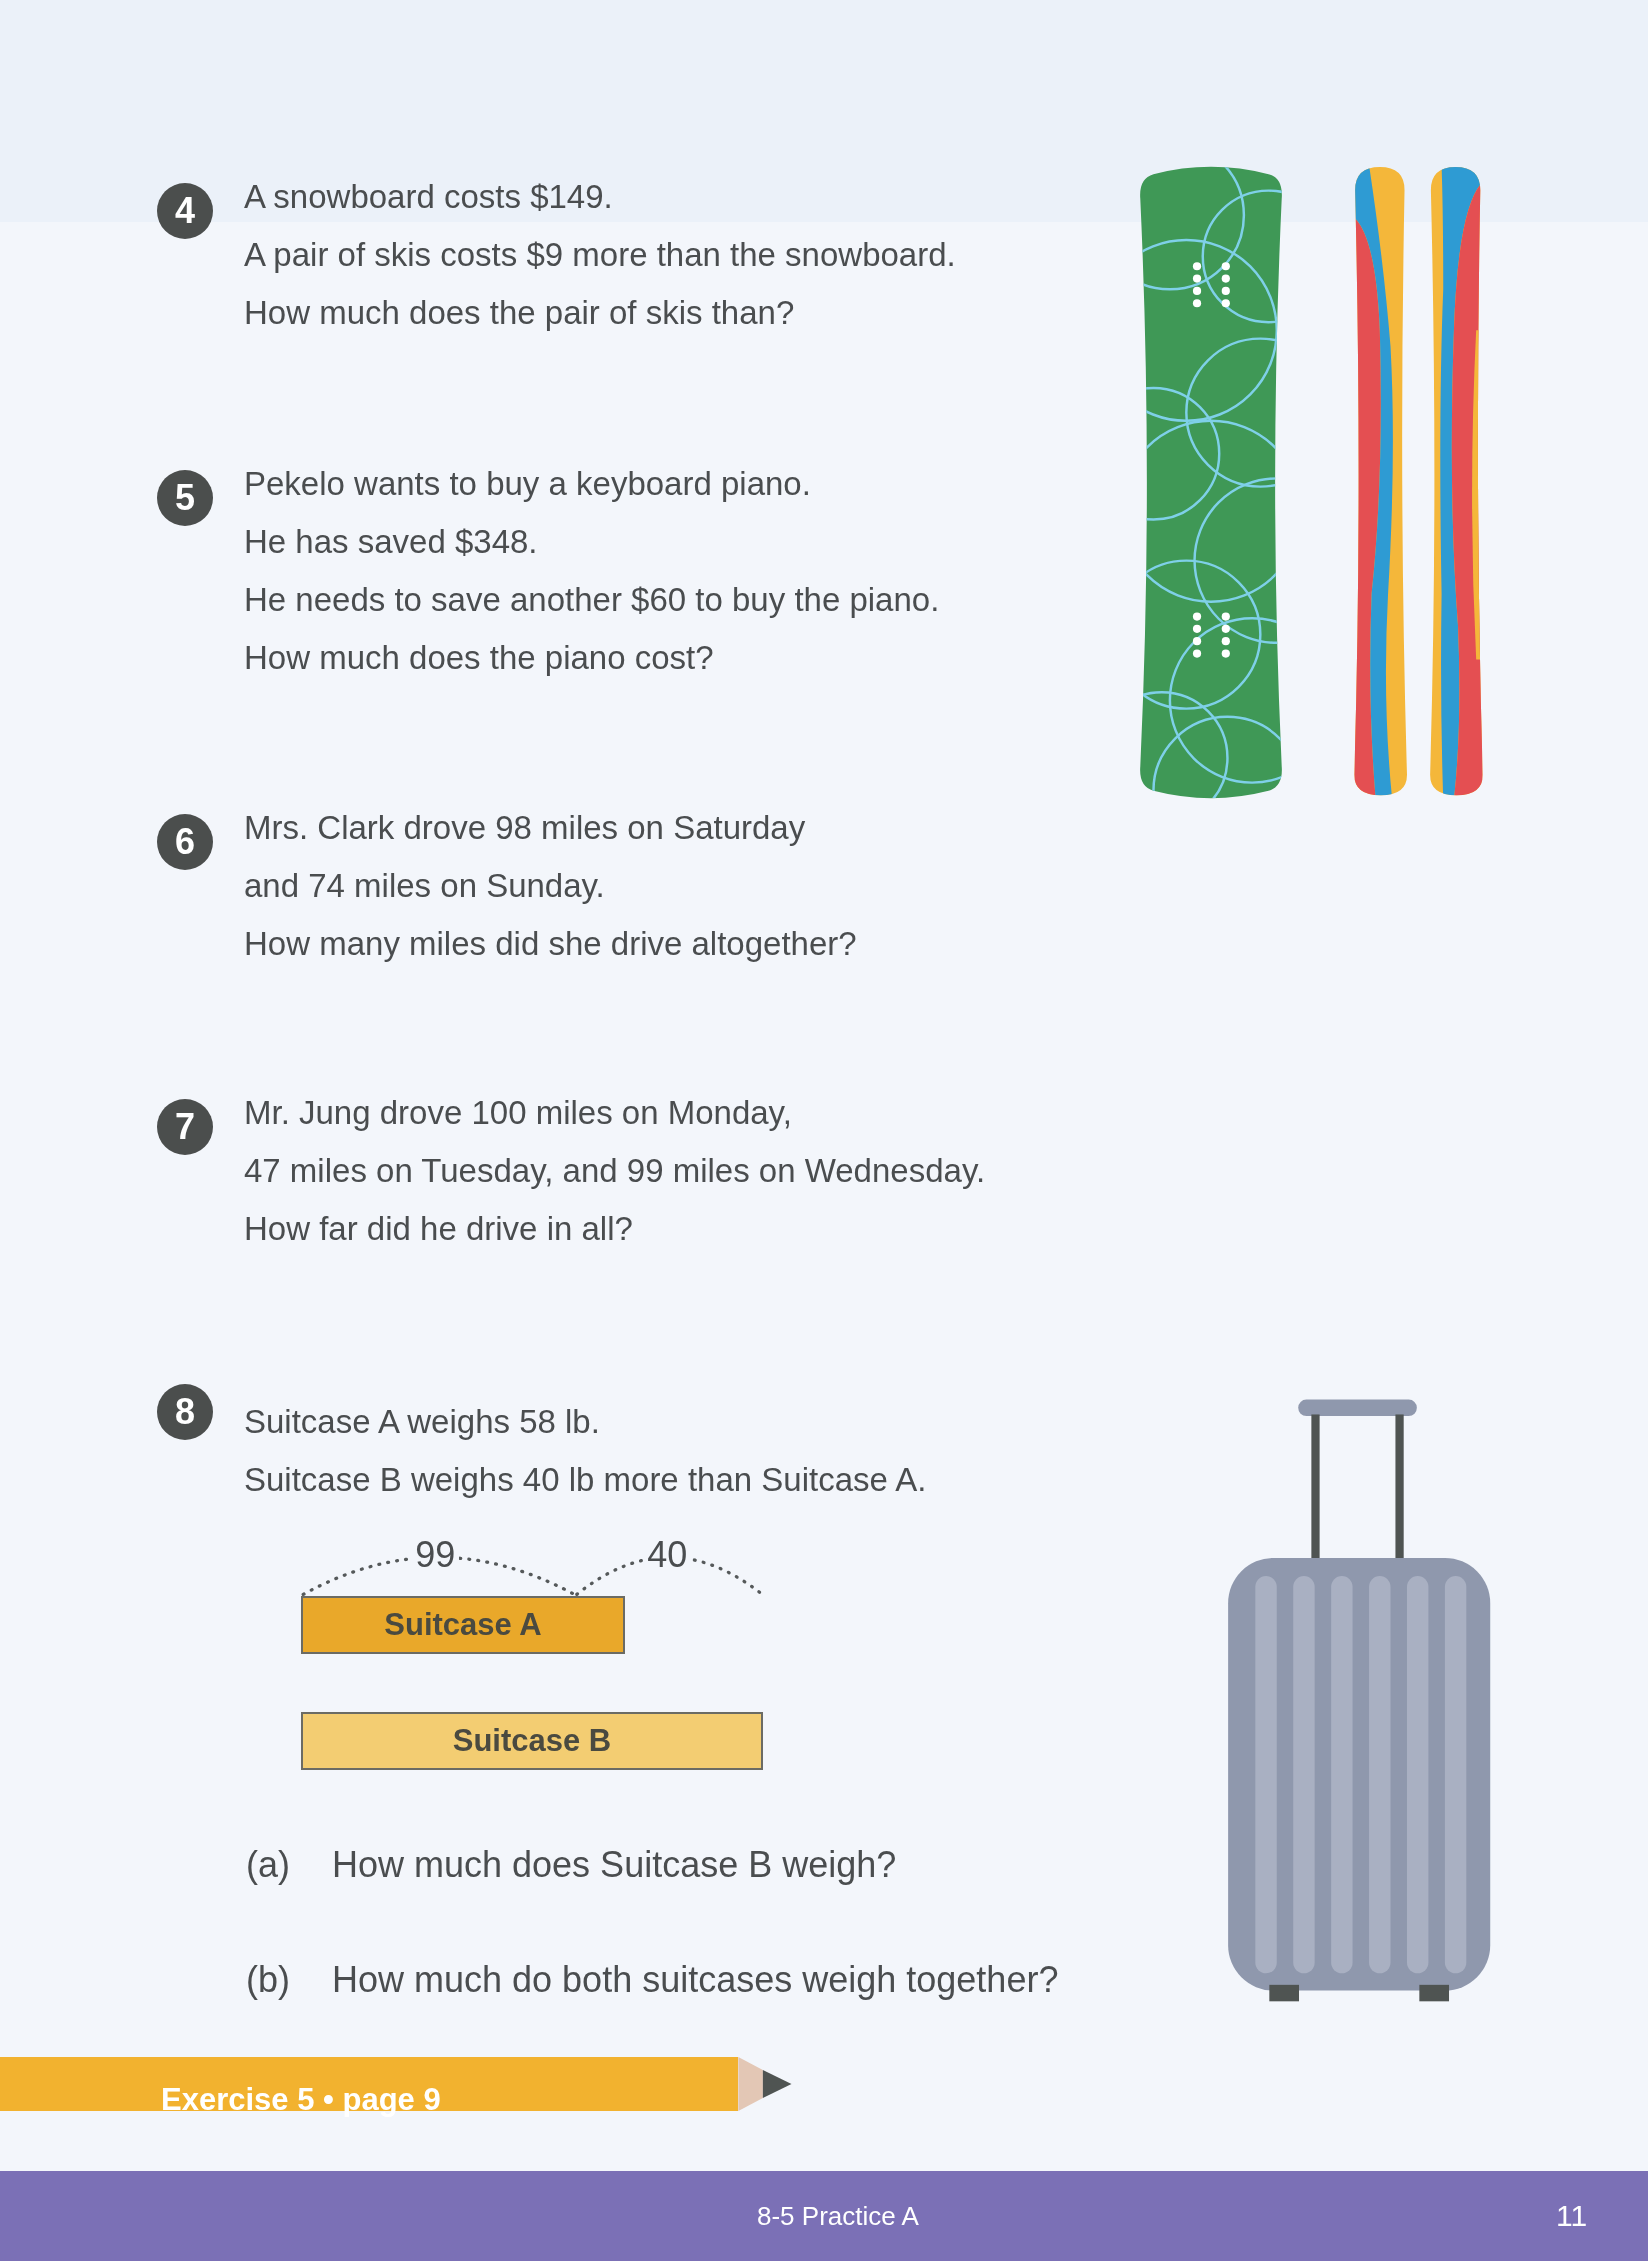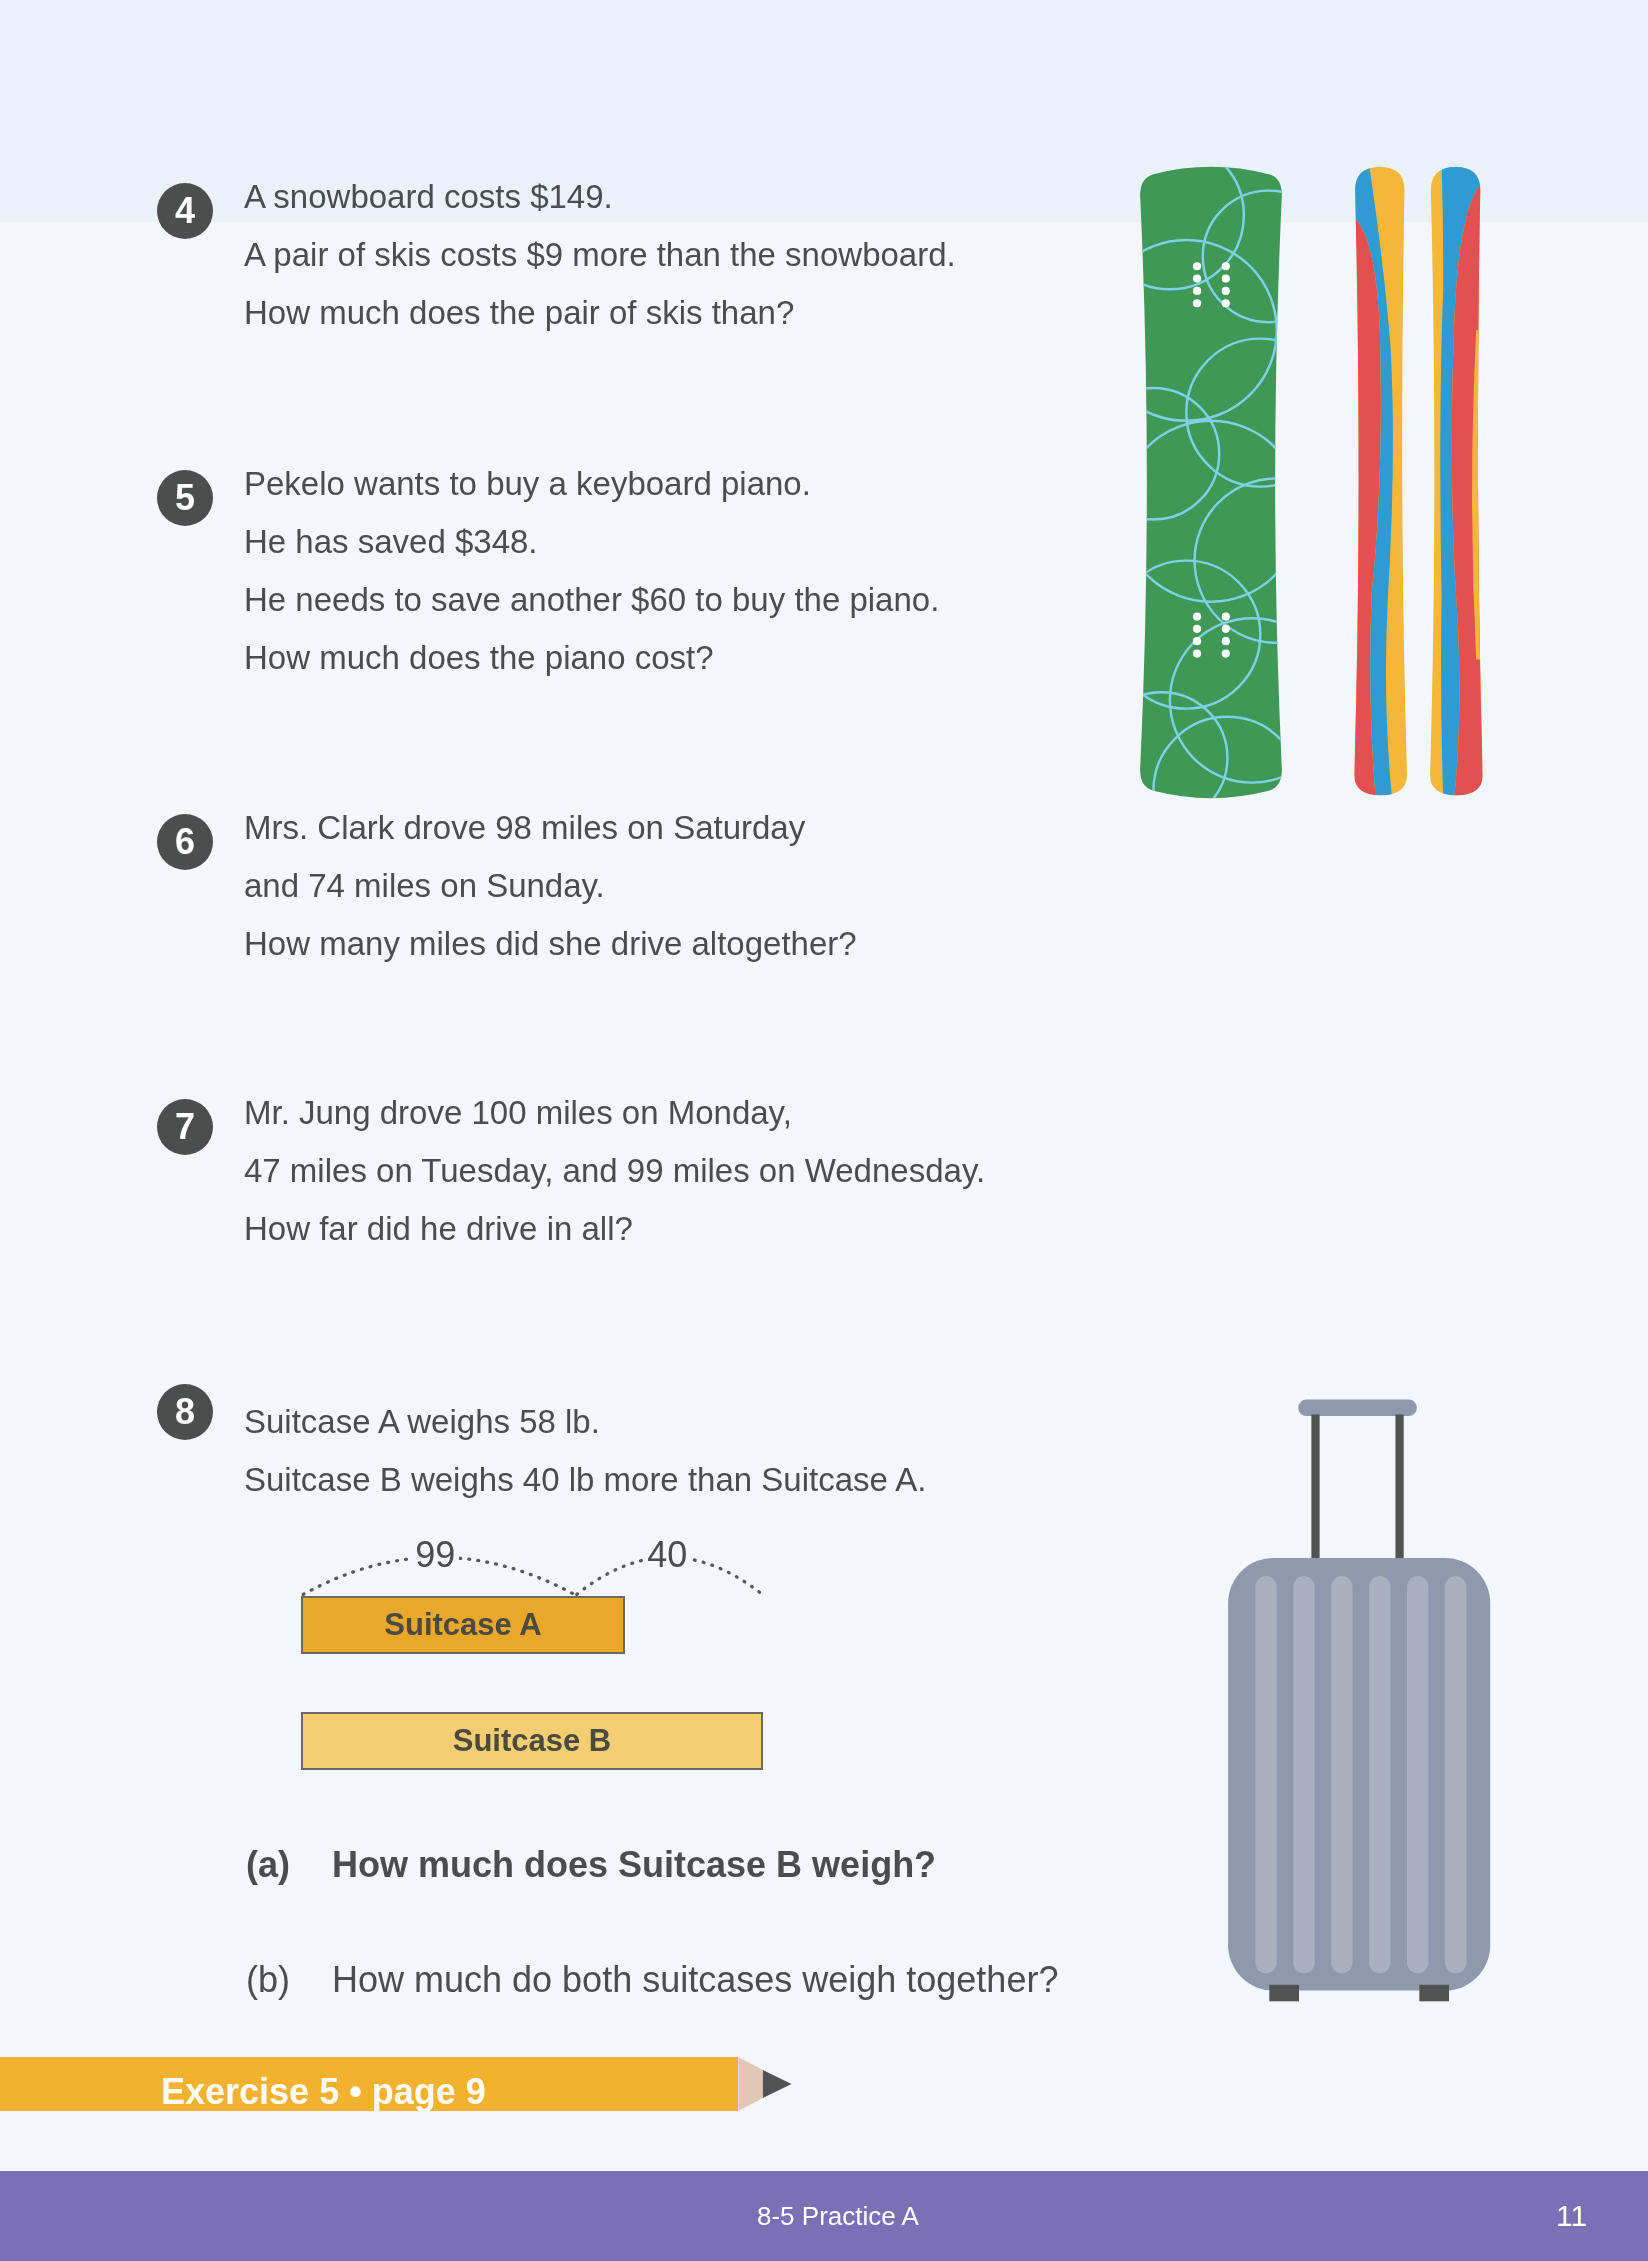--- a/index.html
+++ b/index.html
@@ -10,21 +10,21 @@
   .badge{position:absolute;left:0;top:0;width:56px;height:56px;border-radius:50%;background:#4b4e4d;
          color:#fff;font-weight:bold;font-size:36px;line-height:56px;text-align:center;}
   .lines{position:absolute;left:87px;top:0;}
   .line{font-size:33px;line-height:58px;white-space:nowrap;color:#4a4d4f;}
   .sub{position:absolute;left:246px;font-size:36px;white-space:nowrap;}
   .sub .lbl{display:inline-block;width:86px;}
   .num-label{position:absolute;font-size:36px;color:#4a4d4f;}
   .bar{position:absolute;border:2.5px solid #6b6b64;box-sizing:border-box;
        font-weight:bold;font-size:31px;color:#4a4a40;display:flex;align-items:center;justify-content:center;}
   .pencil{position:absolute;left:0;top:2057px;width:738px;height:54px;background:#f2b22f;}
-  .pencil-text{position:absolute;left:161px;top:8px;line-height:54px;color:#fff;font-weight:bold;font-size:36px;}
+  .pencil-text{position:absolute;left:161px;top:16px;line-height:54px;color:#fff;font-weight:bold;font-size:31px;}
   .footer{position:absolute;left:0;top:2171px;width:1648px;height:90px;background:#7b70b6;color:#fff;}
   .footer-title{position:absolute;left:729px;top:0;line-height:90px;font-size:26px;margin-left:28px;}
   .footer-page{position:absolute;left:1556px;top:0;line-height:90px;font-size:30px;}
 </style>
 </head>
 <body>
 
 <div class="header-band"></div>
 
 <div class="problem" style="top:183px;">
@@ -80,21 +80,21 @@
   <div class="num-label" style="left:412px;top:1534px;background:#f3f6fb;padding:0 3.3px;">99</div>
   <div class="num-label" style="left:644px;top:1534px;background:#f3f6fb;padding:0 3.3px;">40</div>
   <div class="bar" style="left:301px;top:1596px;width:324px;height:58px;background:#e9a82a;">
     <span>Suitcase A</span>
   </div>
   <div class="bar" style="left:301px;top:1712px;width:462px;height:58px;background:#f3cd72;">
     <span>Suitcase B</span>
   </div>
 </div>
 
-<div class="sub" style="top:1844px;font-weight:bold;">
+<div class="sub" style="top:1844px;">
   <span class="lbl">(a)</span><span>How much does Suitcase B weigh?</span>
 </div>
 <div class="sub" style="top:1959px;">
   <span class="lbl">(b)</span><span>How much do both suitcases weigh together?</span>
 </div>
 
 <svg style="position:absolute;left:1137px;top:165px;" width="148" height="635" viewBox="0 0 180 770">
   <defs>
       <clipPath id="sbclip">
         <path d="M20 10 Q90 -8 160 10 Q178 15 176 40 Q160 385 176 730 Q178 755 160 760 Q90 778 20 760 Q2 755 4 730 Q20 385 4 40 Q2 15 20 10 Z"></path>

